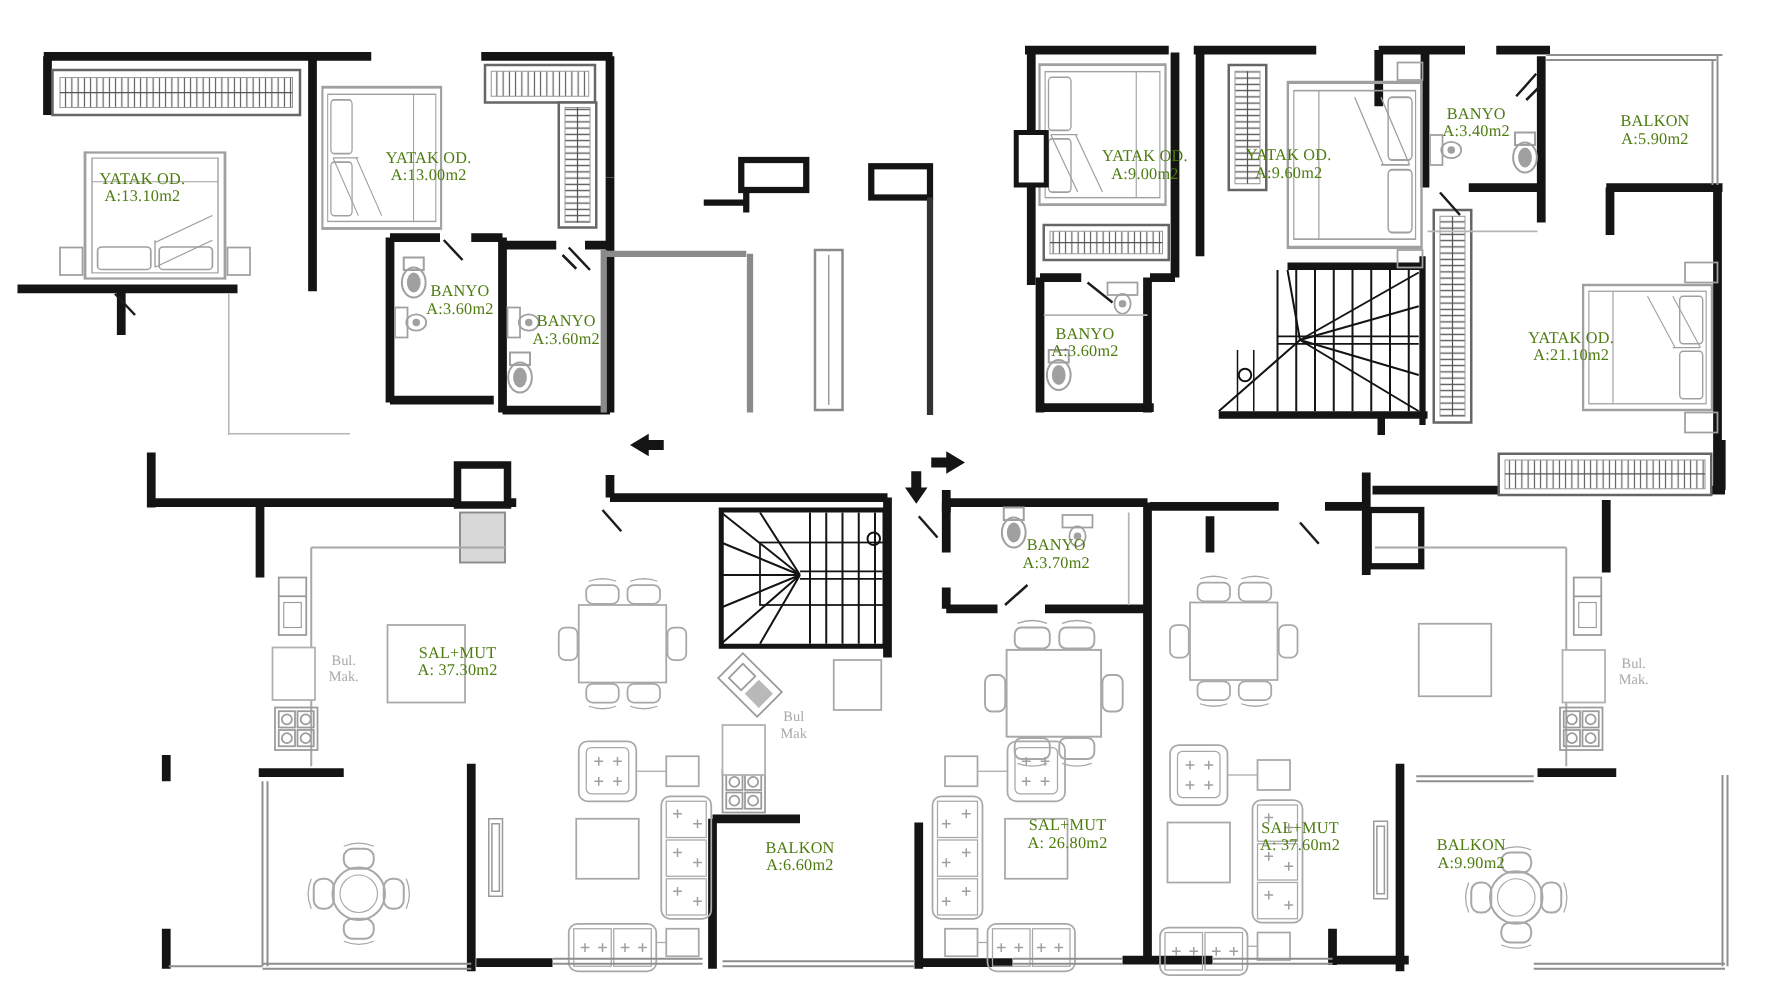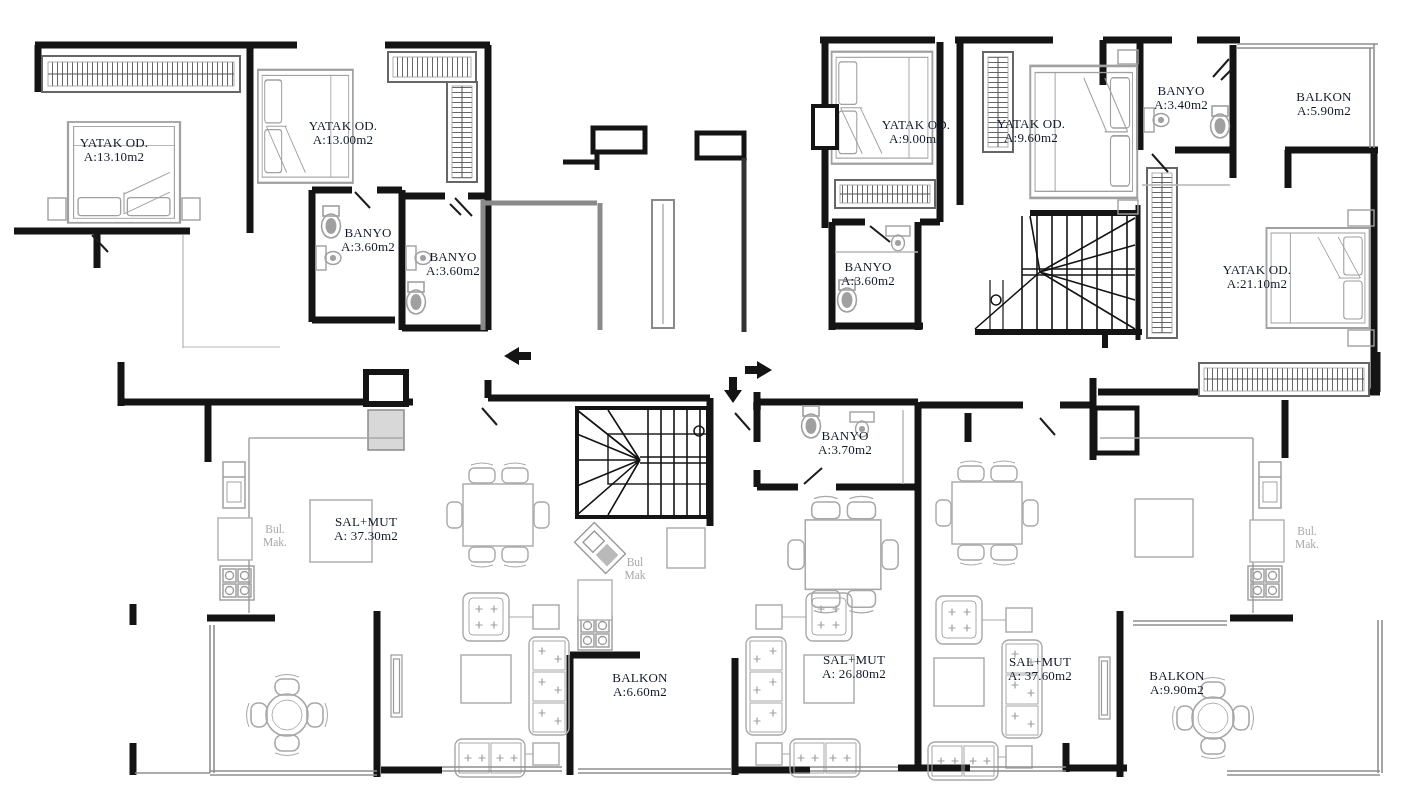--- a/index.html
+++ b/index.html
@@ -1,21 +1,21 @@
 <!DOCTYPE html>
 <html><head>
 <meta charset="utf-8">
 <style>
   html,body{margin:0;padding:0;background:#ffffff;}
   #plan{position:relative;width:1414px;height:804px;background:#ffffff;overflow:hidden;
         font-family:"Liberation Serif", serif;}
   #plan svg{position:absolute;left:0;top:0;}
   #labels-layer{position:absolute;left:0;top:0;width:100%;height:100%;pointer-events:none;}
   .room-label{position:absolute;transform:translateX(-50%);text-align:center;
-      color:#0f172a;font-size:13px;line-height:1.08;letter-spacing:.2px;white-space:nowrap;}
+      color:#4d7c0f;font-size:13px;line-height:1.08;letter-spacing:.2px;white-space:nowrap;}
   .room-label span{display:block;}
   .machine-label{position:absolute;transform:translateX(-50%);text-align:center;
       color:#a9a9a9;font-size:11.5px;line-height:1.15;white-space:nowrap;margin-left:40px;}
   .machine-label span{display:block;}
 </style>
 </head>
 <body>
 
 <div id="plan">
 <svg width="1414" height="804" viewBox="0 0 1414 804">
@@ -446,21 +446,21 @@
     <span class="rl-area">A: 37.60m2</span>
   </div>
       <div class="room-label" style="left: 1177px; top: 669px;">
     <span class="rl-name">BALKON</span>
     <span class="rl-area">A:9.90m2</span>
   </div>
       <div class="machine-label" style="left: 235px; top: 523px;">
     <span class="ml-1">Bul.</span>
     <span class="ml-2">Mak.</span>
   </div>
-      <div class="machine-label" style="left: 595px; top: 556px;">
+      <div class="machine-label" style="left: 595px; top: 568px;">
     <span class="ml-1">Bul</span>
     <span class="ml-2">Mak</span>
   </div>
       <div class="machine-label" style="left: 1267px; top: 525px;">
     <span class="ml-1">Bul.</span>
     <span class="ml-2">Mak.</span>
   </div>
     </div>
 </div>
 

